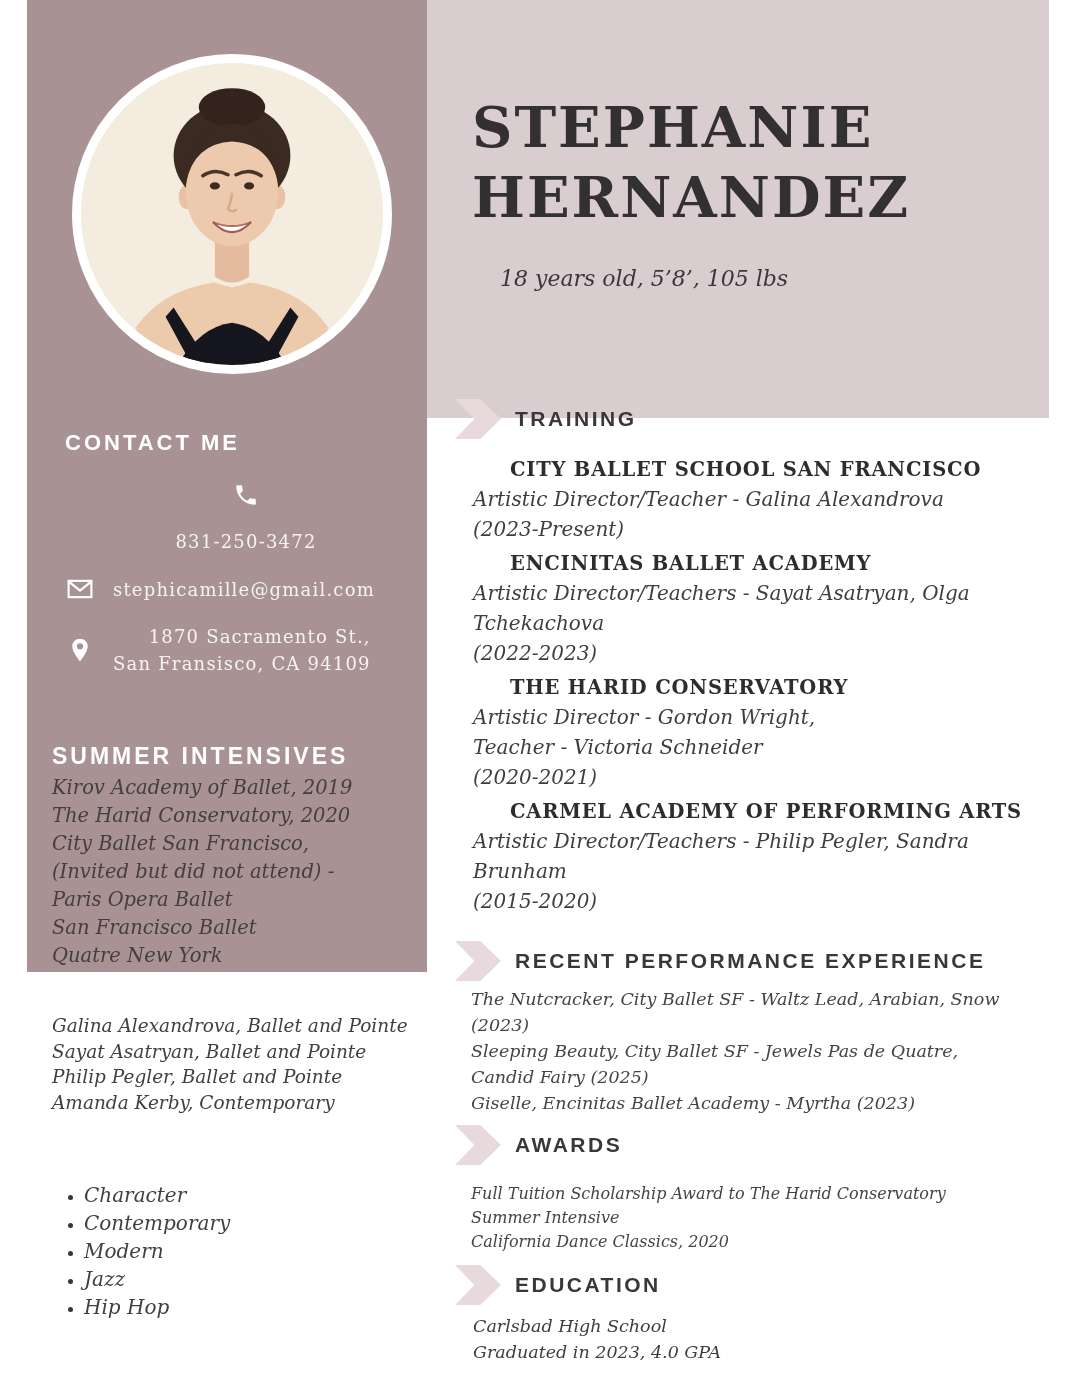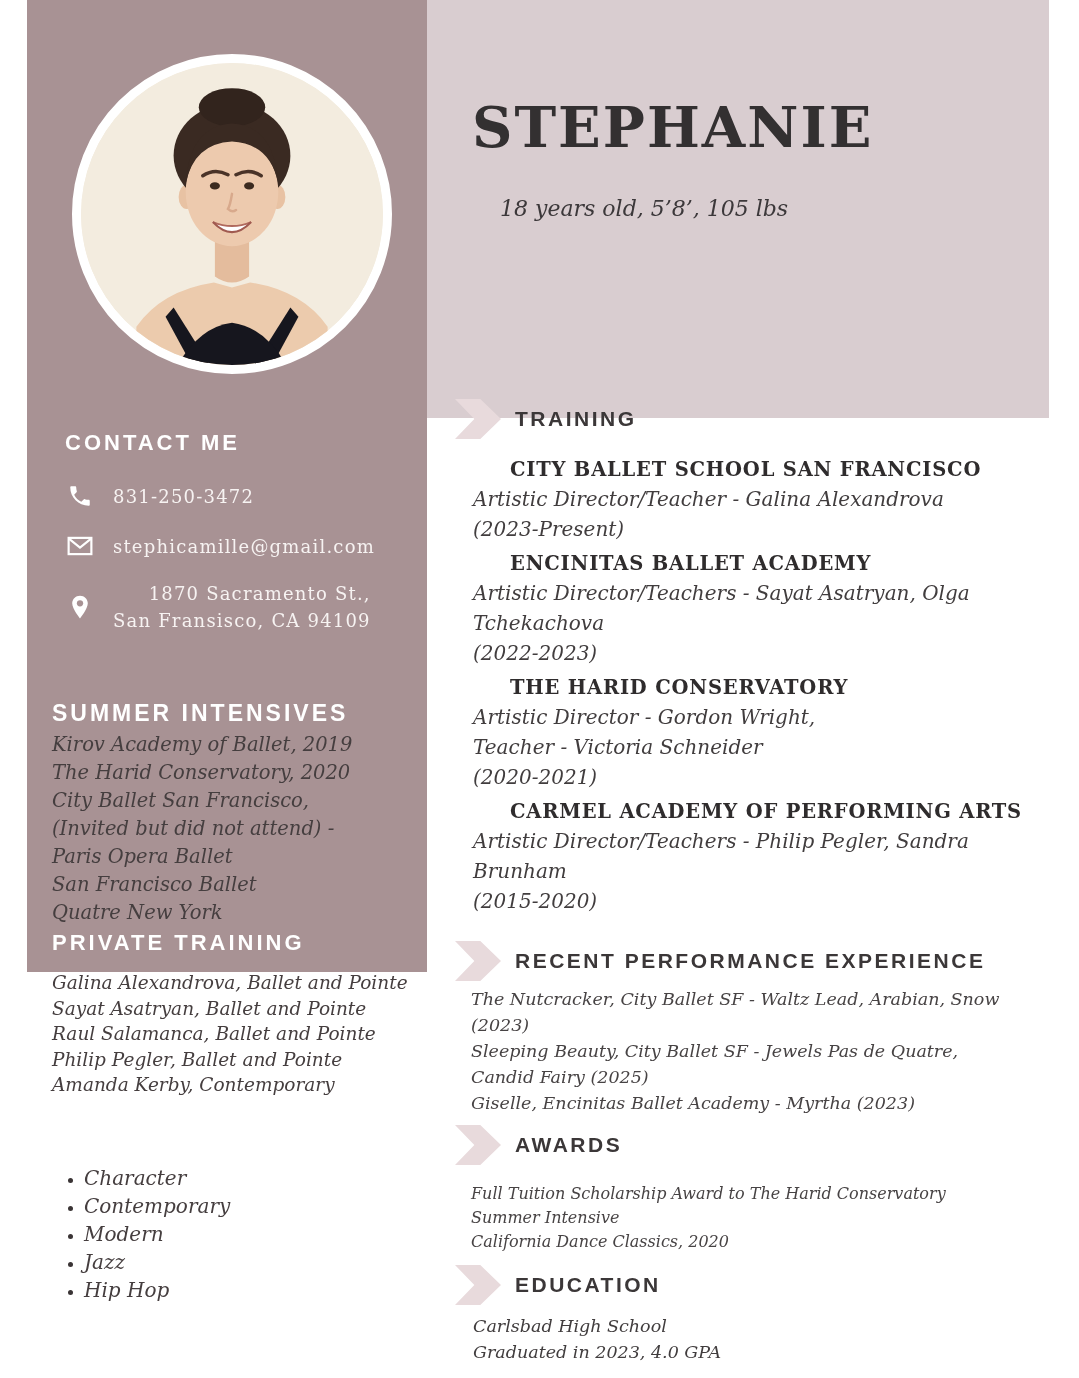--- a/index.html
+++ b/index.html
@@ -16,21 +16,21 @@
     margin:54px 0 0 45px; width:302px; height:302px; border-radius:50%;
     border:9px solid #ffffff; overflow:hidden; background:#f3ecdf;
   }
   .photo-ring svg { display:block; width:100%; height:100%; }
   .side-h {
     font-family:"Liberation Sans", sans-serif; font-weight:700;
     font-size:22px; letter-spacing:3px; color:#ffffff; margin:0;
   }
   .contact { margin-top:56px; padding-left:38px; }
   .c-row { display:flex; align-items:center; gap:18px; margin-top:18px; }
-  .c-row.first { margin-top:24px; }
+  .c-row.first { margin-top:24px;flex-direction:column; }
   .c-icon { width:30px; height:32px; flex:0 0 30px; display:flex; align-items:center; justify-content:center; }
   .c-text {
     font-size:18px; letter-spacing:1.2px; color:#f7f3f2; line-height:27px;
   }
   .addr1 { padding-left:12px;text-align:right; }
   .summer { margin-top:66px; padding-left:25px; }
   .summer .side-h { font-size:23px; }
   .side-lines { margin-top:4px; }
   .s-line { font-style:italic; font-size:19.5px; line-height:28px; color:#453e3f; }
   .private { margin-top:3px; padding-left:25px; }
@@ -184,41 +184,41 @@
         <div class="s-line">San Francisco Ballet</div>
         <div class="s-line">Quatre New York</div>
       </div>
     </section>
 
     <section class="private">
       <h2 class="side-h">PRIVATE TRAINING</h2>
       <div class="side-lines">
         <div class="s-line">Galina Alexandrova, Ballet and Pointe</div>
         <div class="s-line">Sayat Asatryan, Ballet and Pointe</div>
-        <div class="s-line">Raul Salamanca, Ballet and Pointe</div>
         <div class="s-line">Philip Pegler, Ballet and Pointe</div>
         <div class="s-line">Amanda Kerby, Contemporary</div>
       </div>
     </section>
 
     <section class="additional">
       <h2 class="side-h">ADDITIONAL TRAINING</h2>
       <ul class="side-bullets">
         <li>Character</li>
         <li>Contemporary</li>
         <li>Modern</li>
         <li>Jazz</li>
         <li>Hip Hop</li>
       </ul>
     </section>
   </aside>
 
   <header class="band">
     <h1>
       <div>STEPHANIE</div>
+      <div>HERNANDEZ</div>
     </h1>
     <p class="subtitle">18 years old, 5’8’, 105 lbs</p>
   </header>
 
   <main class="content">
 
     <div class="sec-head">
       <span class="chev"></span>
       <h2>TRAINING</h2>
     </div>

